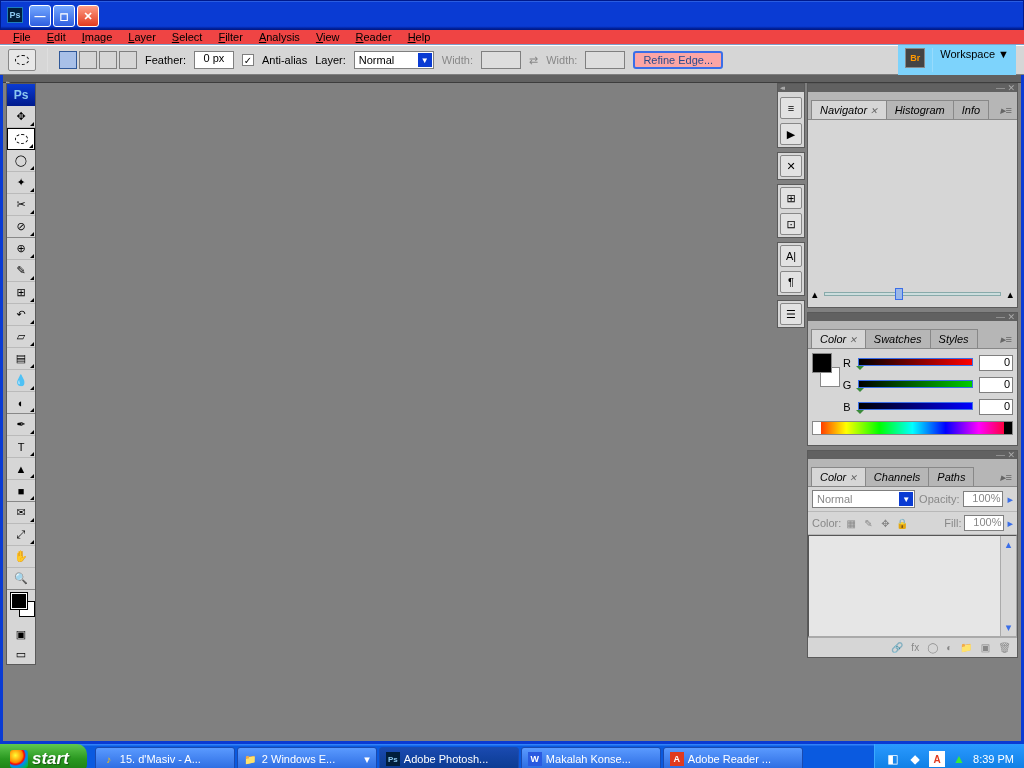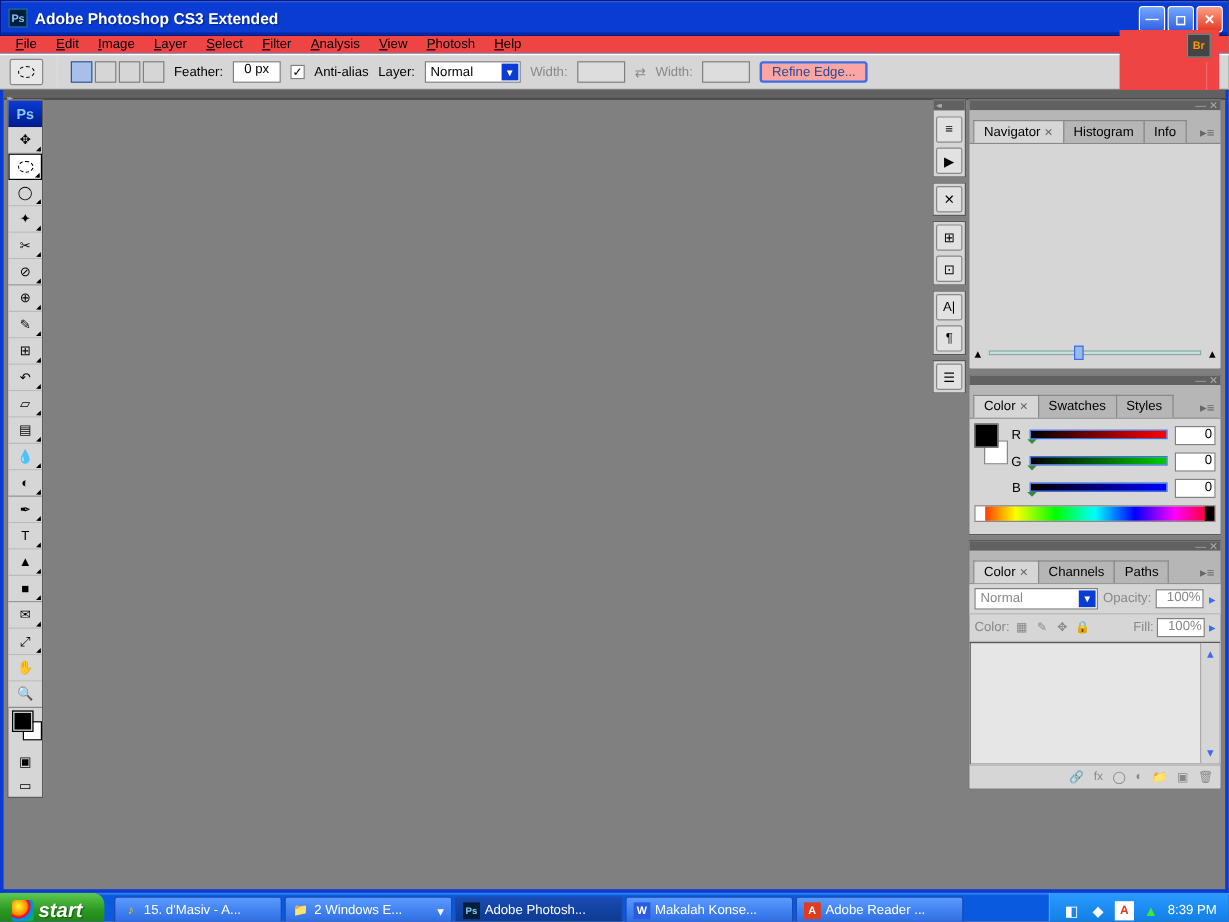--- a/index.html
+++ b/index.html
@@ -24,21 +24,21 @@
 .opicon .ell { width:14px; height:10px; border:1px dashed #000; border-radius:50%/50%; }
 .optgroup { display:flex; align-items:center; gap:2px; }
 .optbtn { width:18px; height:18px; border:1px solid #7f7f7f; background:#d6d6d6; }
 .optbtn.active { background:#a8c0e8; border-color:#305898; }
 .oplbl { color:#000; }
 .optxt { width:40px; height:18px; border:1px solid #7f7f7f; background:#fff; text-align:center; }
 .opchk { width:12px; height:12px; border:1px solid #7f7f7f; background:#fff; display:flex; align-items:center; justify-content:center; font-size:10px; }
 .opsel { width:80px; height:18px; border:1px solid #7f7f7f; background:#fff; display:flex; align-items:center; padding:0 4px; justify-content:space-between; }
 .opsel .arrow { width:14px; height:14px; background:#0a3bd3; color:#fff; display:flex; align-items:center; justify-content:center; font-size:8px; margin-right:-3px; }
 .opbtn2 { border:2px solid #3a6ee8; background:#fca5a5; padding:1px 8px; border-radius:3px; color:#2a4a8c; text-align:right; }
-.workspace-btn { margin-left:auto; background:#ef4444; padding:2px 6px; border:1px solid transparent; display:flex; align-items:flex-end; gap:4px;flex-direction:column; }
+.workspace-btn { margin-left:auto; background:#7dd3fc; padding:2px 6px; border:1px solid transparent; display:flex; align-items:flex-start; gap:4px; }
 .brbtn { width:20px; height:20px; border:1px solid #888; background:#444; display:flex; align-items:center; justify-content:center; color:#ff9800; font-size:9px; font-weight:bold; }
 
 
 .appbody { position:relative; height:669px; background:#808080; border:3px solid #0a3bd3; border-top:none; }
 .dock-bar { height:8px; background:#616161; border-bottom:1px solid #3d3d3d; }
 .dock-bar::before { content:'\25B8\25B8'; color:#aaa; font-size:7px; letter-spacing:-2px; margin-left:3px; }
 
 
 .toolbox { position:absolute; left:3px; top:8px; width:30px; background:#d6d6d6; border:1px solid #5a5a5a; }
 .toolbox .ps { height:22px; background:linear-gradient(to bottom,#0a3bd3,#001a8c); color:#8cc8f0; display:flex; align-items:center; justify-content:center; font-weight:bold; font-size:12px; }
@@ -57,21 +57,21 @@
 .sidecol .grp { background:#d6d6d6; border:1px solid #5a5a5a; padding:2px; display:flex; flex-direction:column; gap:4px; }
 .sidecol .hdr { height:8px; background:#616161; display:flex; align-items:center; justify-content:flex-start; gap:1px; padding-left:2px; margin:-2px -2px 1px; }
 .sidecol .hdr::before { content:'\25C2\25C2'; color:#aaa; font-size:7px; letter-spacing:-2px; }
 .sideicon { width:22px; height:22px; background:#e2e2e2; border:1px solid #888; border-radius:2px; display:flex; align-items:center; justify-content:center; font-size:11px; }
 
 
 .panels { position:absolute; right:3px; top:8px; width:211px; display:flex; flex-direction:column; gap:4px; }
 .panel { background:#d6d6d6; border:1px solid #5a5a5a; }
 .panel .phdr { height:8px; background:#616161; display:flex; justify-content:flex-end; align-items:center; padding-right:2px; gap:4px; }
 .panel .phdr span { color:#aaa; font-size:9px; }
-.tabs { height:28px; display:flex; align-items:flex-end; background:#b6b6b6; padding:0 3px; border-bottom:1px solid #888; }
+.tabs { height:28px; display:flex; align-items:flex-end; background:#b6b6b6; padding:0 3px; border-bottom:1px solid #888;font-style:italic; }
 .tab { padding:3px 8px; background:#b6b6b6; border:1px solid #888; border-bottom:none; margin-right:-1px; color:#000; }
 .tab.active { background:#d6d6d6; }
 .tab .x { margin-left:3px; color:#666; font-size:9px; }
 .pbody { background:#d6d6d6; }
 
 .nav-body { height:187px; position:relative; }
 .nav-strip { position:absolute; bottom:4px; left:4px; right:4px; height:18px; display:flex; align-items:center; gap:6px; }
 .nav-strip .slider { flex:2; height:4px; background:#cdd; position:relative; border:1px solid #8aa; }
 .nav-strip .slider .thumb { width:8px; height:12px; background:#9ab8e8; border:1px solid #3a6ee8; position:absolute; left:40%; top:-5px; }
 
@@ -114,38 +114,37 @@
 .taskbtn .ti { width:14px; height:14px; display:flex; align-items:center; justify-content:center; font-size:10px; }
 .systray { height:30px; background:linear-gradient(to bottom,#2a9aff,#0a7ae0); display:flex; align-items:center; padding:0 10px; gap:6px; color:#fff; border-left:1px solid #3aaaff;}
 .systray .ic { width:16px;height:16px;display:flex;align-items:center;justify-content:center;font-size:12px;}
 .sep-v { width:1px; height:24px; background:rgba(255,255,255,.2); margin:0 3px; }
 </style>
 </head>
 <body>
 
 <div class="titlebar">
   <div class="icon">Ps</div>
-  <div class="title">Adobe Photoshop CS3 Extended</div>
   <div class="winbtns">
     <div class="winbtn">—</div>
     <div class="winbtn">◻</div>
     <div class="winbtn close">✕</div>
   </div>
 </div>
 
 <div class="menubar">
   <span>File</span>
   <span>Edit</span>
   <span>Image</span>
   <span>Layer</span>
   <span>Select</span>
   <span>Filter</span>
   <span>Analysis</span>
   <span>View</span>
-  <span>Photosh</span>
+  <span>Reader</span>
   <span>Help</span>
 </div>
 
 <div class="optionsbar">
   <div class="opicon">
       <div class="ell"></div>
     </div>
   <div class="sep-v"></div>
   <div class="optgroup">
     <div class="optbtn active"></div>

